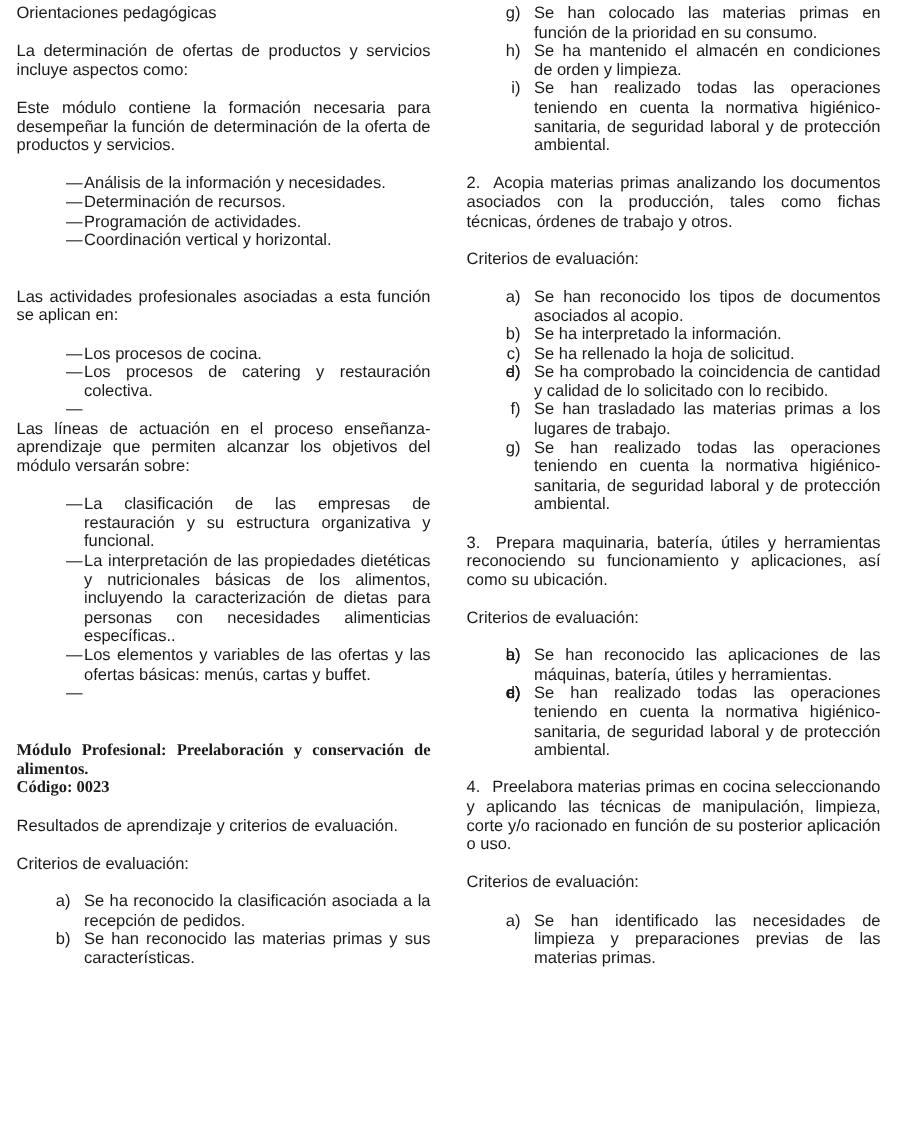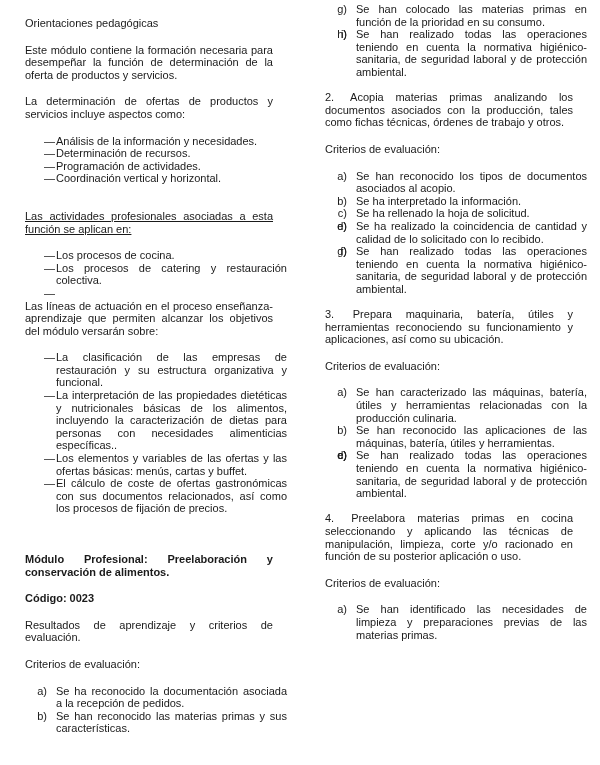--- a/index.html
+++ b/index.html
@@ -3,92 +3,92 @@
 <meta charset="utf-8">
 <style>
   html, body { margin:0; padding:0; background:#ffffff; }
   body {
     width:600px; height:765px; overflow:hidden; position:relative;
     font-family:"Liberation Sans", sans-serif; font-size:11px; line-height:12.6px; color:#1a1a1a;
   }
   .col { position:absolute; top:0; width:276px; }
   .col.left { left:11px; }
   .col.right { left:311px; }
-  p { margin:14px; text-align:justify; }
+  p { margin:0; text-align:justify; }
   .gap { margin-top:12.6px; }
-  .gap2 { margin-top:25px;text-decoration:underline; }
+  .gap2 { margin-top:25px; }
   .dash-list, .alpha-list { list-style:none; margin:0; padding:0; }
   .dash-list li { position:relative; padding-left:45px; margin-left:0; text-align:justify; }
   .dash-list li .mk { position:absolute; left:33px; top:0; }
   .alpha-list li { position:relative; padding-left:45px; text-align:justify; }
   .alpha-list li .mk { position:absolute; left:20px; top:0; width:16px; text-align:right; }
-  .bold { font-weight:bold; }
+  .bold { font-weight:bold;font-family:Liberation Serif, serif; }
   .num { display:inline-block; width:14px; }
   .topgap { height:3px; }
 </style>
 </head>
 <body>
 
 <div class="col left">
   <div class="topgap"></div>
   <p>Orientaciones pedagógicas</p>
+  <p class="gap">La determinación de ofertas de productos y servicios incluye aspectos como:</p>
   <p class="gap">Este módulo contiene la formación necesaria para desempeñar la función de determinación de la oferta de productos y servicios.</p>
-  <p class="gap">La determinación de ofertas de productos y servicios incluye aspectos como:</p>
   <ul class="dash-list gap" style="margin-top:12.6px;">
     <li><span class="mk">—</span><span>Análisis de la información y necesidades.</span></li>
     <li><span class="mk">—</span><span>Determinación de recursos.</span></li>
     <li><span class="mk">—</span><span>Programación de actividades.</span></li>
     <li><span class="mk">—</span><span>Coordinación vertical y horizontal.</span></li>
   </ul>
   <p class="gap2">Las actividades profesionales asociadas a esta función se aplican en:</p>
   <ul class="dash-list" style="margin-top:12.6px;">
     <li><span class="mk">—</span><span>Los procesos de cocina.</span></li>
     <li><span class="mk">—</span><span>Los procesos de catering y restauración colectiva.</span></li>
     <li><span class="mk">—</span></li>
   </ul>
   <p class="gap">Las líneas de actuación en el proceso enseñanza-aprendizaje que permiten alcanzar los objetivos del módulo versarán sobre:</p>
   <ul class="dash-list" style="margin-top:12.6px;">
     <li><span class="mk">—</span><span>La clasificación de las empresas de restauración y su estructura organizativa y funcional.</span></li>
     <li><span class="mk">—</span><span>La interpretación de las propiedades dietéticas y nutricionales básicas de los alimentos, incluyendo la caracterización de dietas para personas con necesidades alimenticias específicas..</span></li>
     <li><span class="mk">—</span><span>Los elementos y variables de las ofertas y las ofertas básicas: menús, cartas y buffet.</span></li>
-    <li><span class="mk">—</span><span>El cálculo de coste de ofertas gastronómicas con sus documentos relacionados, así como los procesos de fijación de precios.</span></li>
+    <li><span class="mk">—</span></li>
   </ul>
   <p class="bold" style="margin-top:38px;">Módulo Profesional: Preelaboración y conservación de alimentos.</p>
   <p class="bold">Código: 0023</p>
   <p class="gap">Resultados de aprendizaje y criterios de evaluación.</p>
   <p class="gap">Criterios de evaluación:</p>
   <ul class="alpha-list" style="margin-top:12.6px;">
-    <li><span class="mk">a)</span><span>Se ha reconocido la documentación asociada a la recepción de pedidos.</span></li>
+    <li><span class="mk">a)</span><span>Se ha reconocido la clasificación asociada a la recepción de pedidos.</span></li>
     <li><span class="mk">b)</span><span>Se han reconocido las materias primas y sus características.</span></li>
 
   </ul>
 </div>
 
 <div class="col right">
   <div class="topgap"></div>
   <ul class="alpha-list">
     <li><span class="mk">g)</span><span>Se han colocado las materias primas en función de la prioridad en su consumo.</span></li>
-    <li><span class="mk">h)</span></li>
+    <li><span class="mk">h)</span><span>Se ha mantenido el almacén en condiciones de orden y limpieza.</span></li>
     <li><span class="mk">i)</span><span>Se han realizado todas las operaciones teniendo en cuenta la normativa higiénico-sanitaria, de seguridad laboral y de protección ambiental.</span></li>
   </ul>
   <p class="gap"><span class="num">2.</span> <span>Acopia materias primas analizando los documentos asociados con la producción, tales como fichas técnicas, órdenes de trabajo y otros.</span></p>
   <p class="gap">Criterios de evaluación:</p>
   <ul class="alpha-list" style="margin-top:12.6px;">
     <li><span class="mk">a)</span><span>Se han reconocido los tipos de documentos asociados al acopio.</span></li>
     <li><span class="mk">b)</span><span>Se ha interpretado la información.</span></li>
     <li><span class="mk">c)</span><span>Se ha rellenado la hoja de solicitud.</span></li>
     <li><span class="mk">d)</span></li>
-    <li><span class="mk">e)</span><span>Se ha realizado la coincidencia de cantidad y calidad de lo solicitado con lo recibido.</span></li>
-    <li><span class="mk">f)</span></li>
+    <li><span class="mk">e)</span><span>Se ha comprobado la coincidencia de cantidad y calidad de lo solicitado con lo recibido.</span></li>
+    <li><span class="mk">f)</span><span>Se han trasladado las materias primas a los lugares de trabajo.</span></li>
     <li><span class="mk">g)</span><span>Se han realizado todas las operaciones teniendo en cuenta la normativa higiénico-sanitaria, de seguridad laboral y de protección ambiental.</span></li>
   </ul>
   <p class="gap"><span class="num">3.</span> <span>Prepara maquinaria, batería, útiles y herramientas reconociendo su funcionamiento y aplicaciones, así como su ubicación.</span></p>
   <p class="gap">Criterios de evaluación:</p>
   <ul class="alpha-list" style="margin-top:12.6px;">
-    <li><span class="mk">a)</span><span>Se han caracterizado las máquinas, batería, útiles y herramientas relacionadas con la producción culinaria.</span></li>
+    <li><span class="mk">a)</span></li>
     <li><span class="mk">b)</span><span>Se han reconocido las aplicaciones de las máquinas, batería, útiles y herramientas.</span></li>
     <li><span class="mk">c)</span></li>
     <li><span class="mk">d)</span></li>
     <li><span class="mk">e)</span><span>Se han realizado todas las operaciones teniendo en cuenta la normativa higiénico-sanitaria, de seguridad laboral y de protección ambiental.</span></li>
   </ul>
   <p class="gap"><span class="num">4.</span> <span>Preelabora materias primas en cocina seleccionando y aplicando las técnicas de manipulación, limpieza, corte y/o racionado en función de su posterior aplicación o uso.</span></p>
   <p class="gap">Criterios de evaluación:</p>
   <ul class="alpha-list" style="margin-top:12.6px;">
     <li><span class="mk">a)</span><span>Se han identificado las necesidades de limpieza y preparaciones previas de las materias primas.</span></li>
 

